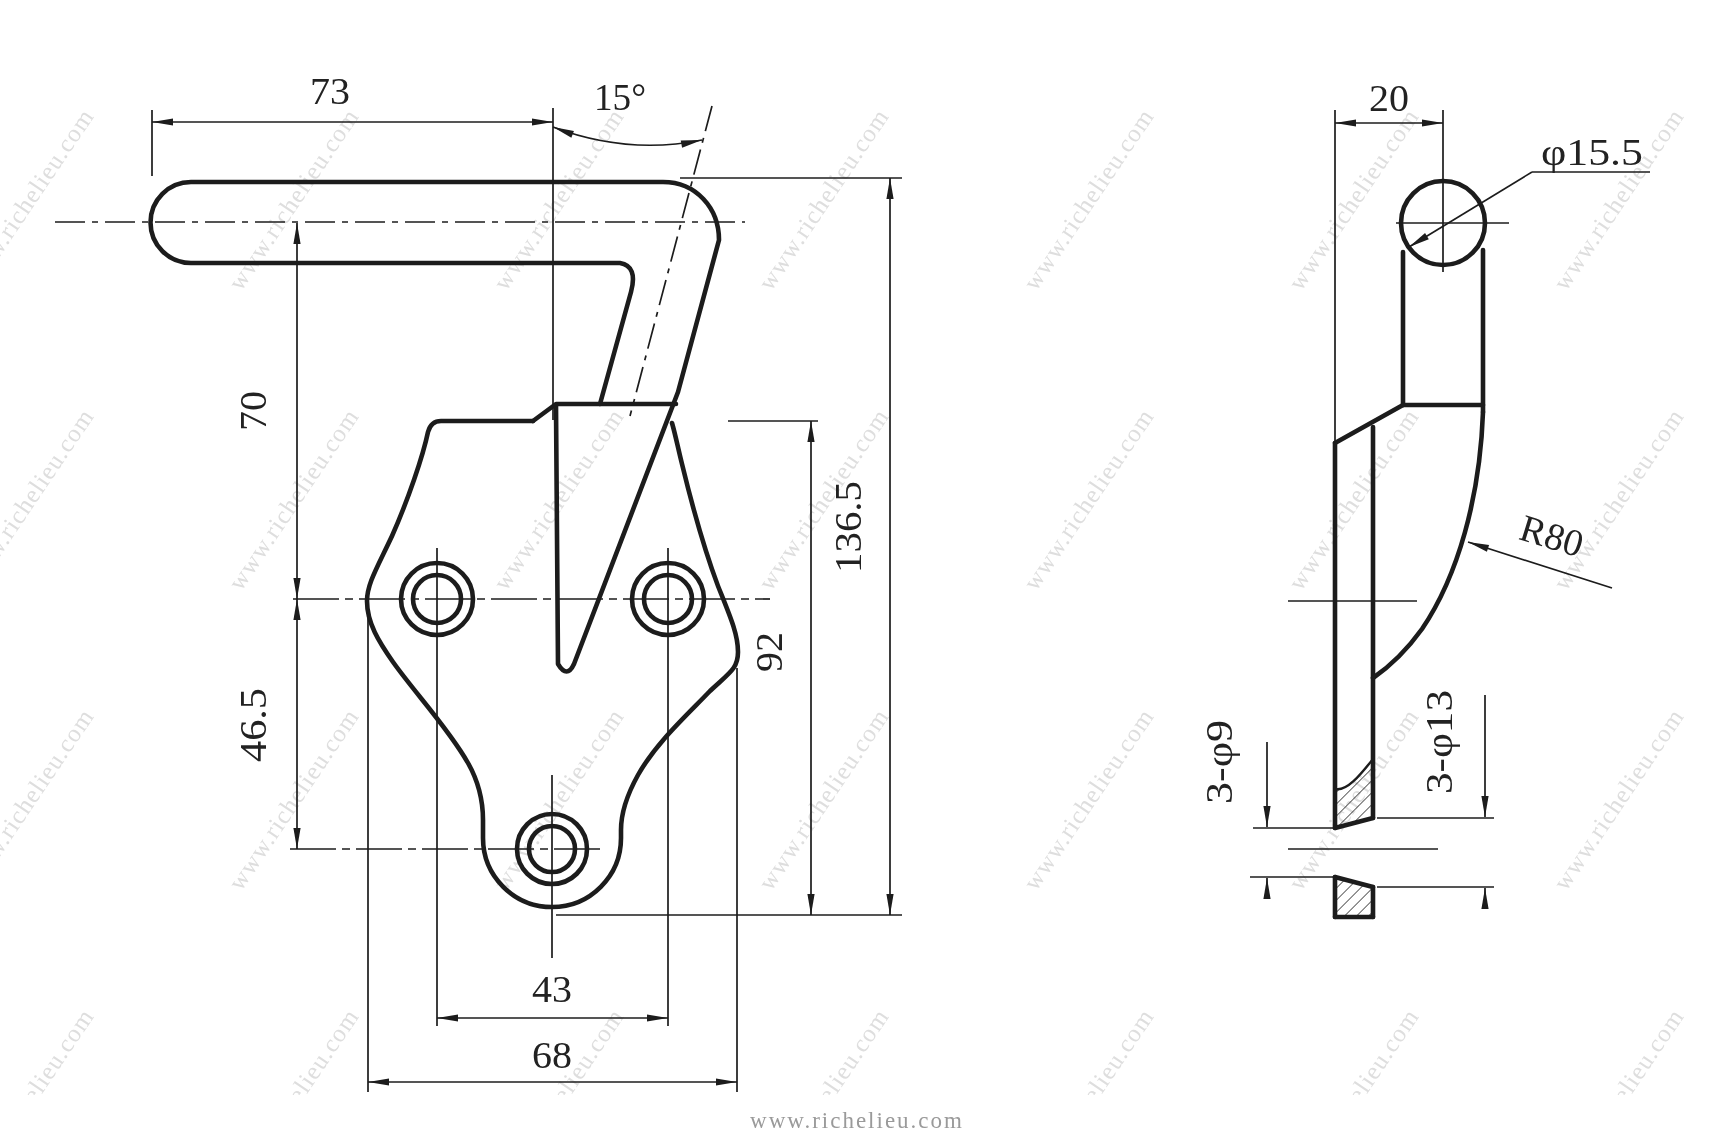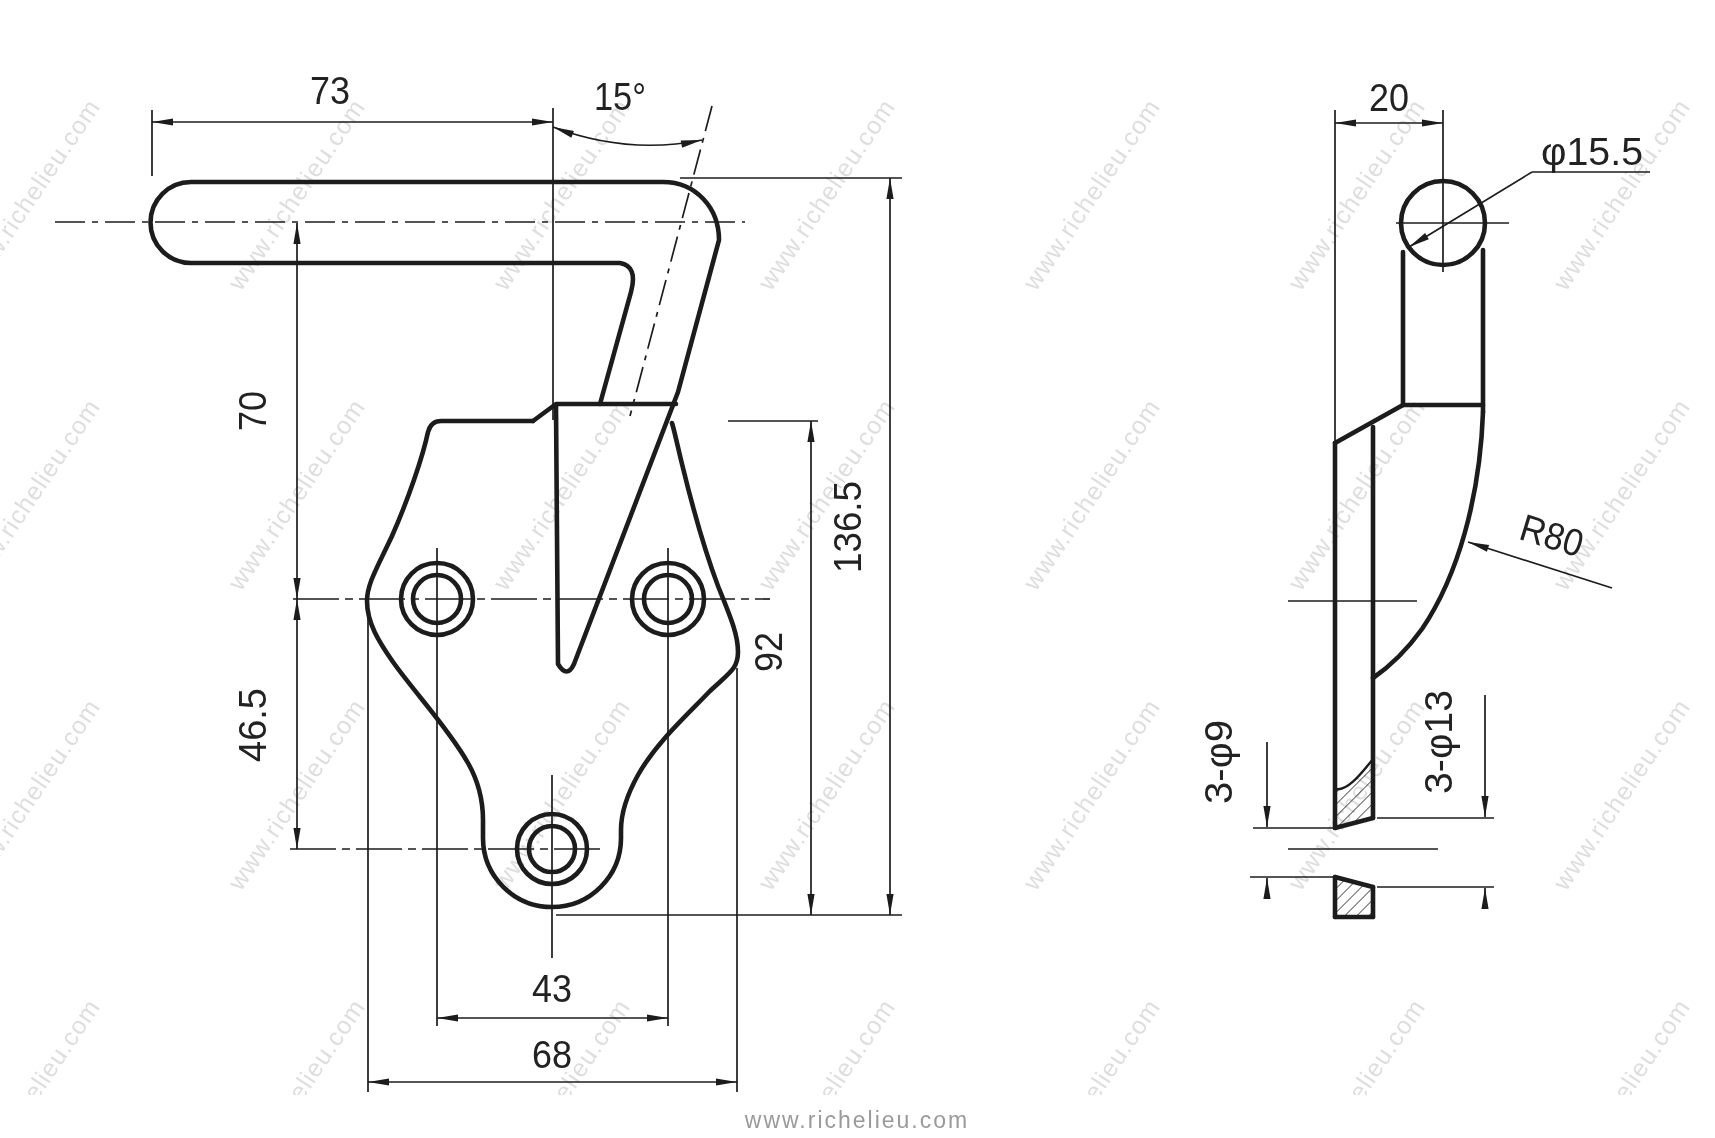--- a/index.html
+++ b/index.html
@@ -1,17 +1,17 @@
 <!DOCTYPE html>
 <html><head>
 <meta charset="utf-8">
 <style>
   html,body{margin:0;padding:0;background:#fff;}
   .page{position:relative;width:1715px;height:1138px;background:#ffffff;overflow:hidden;
-        font-family:Liberation Sans, sans-serif;border-radius:16px;}
+        font-family:Liberation Serif, serif;border-radius:16px;}
   svg{position:absolute;left:0;top:0;}
   .obj{stroke:#1c1c1c;stroke-width:4.6;fill:none;stroke-linecap:round;stroke-linejoin:round;}
   .thin{stroke:#1c1c1c;stroke-width:1.7;fill:none;}
   .brk{stroke:#1c1c1c;stroke-width:2.4;fill:none;}
   .dimtxt{fill:#222222;font-size:38px;}
   .wmtxt{font-size:25px;letter-spacing:1px;}
   .foot{fill:#9a9a9a;font-size:23px;letter-spacing:2px;}
 </style>
 </head>
 <body>

